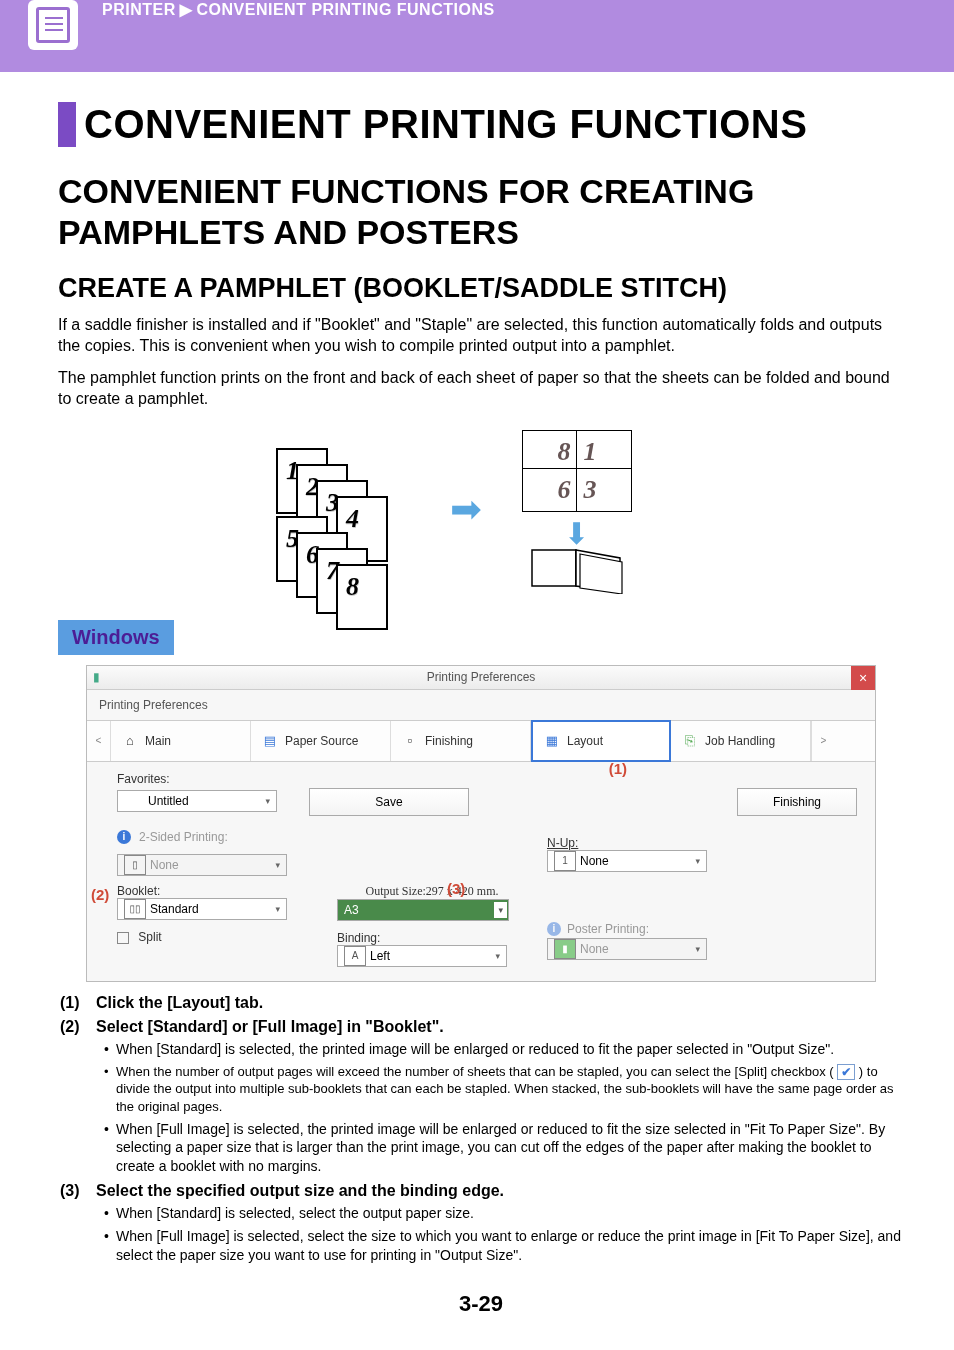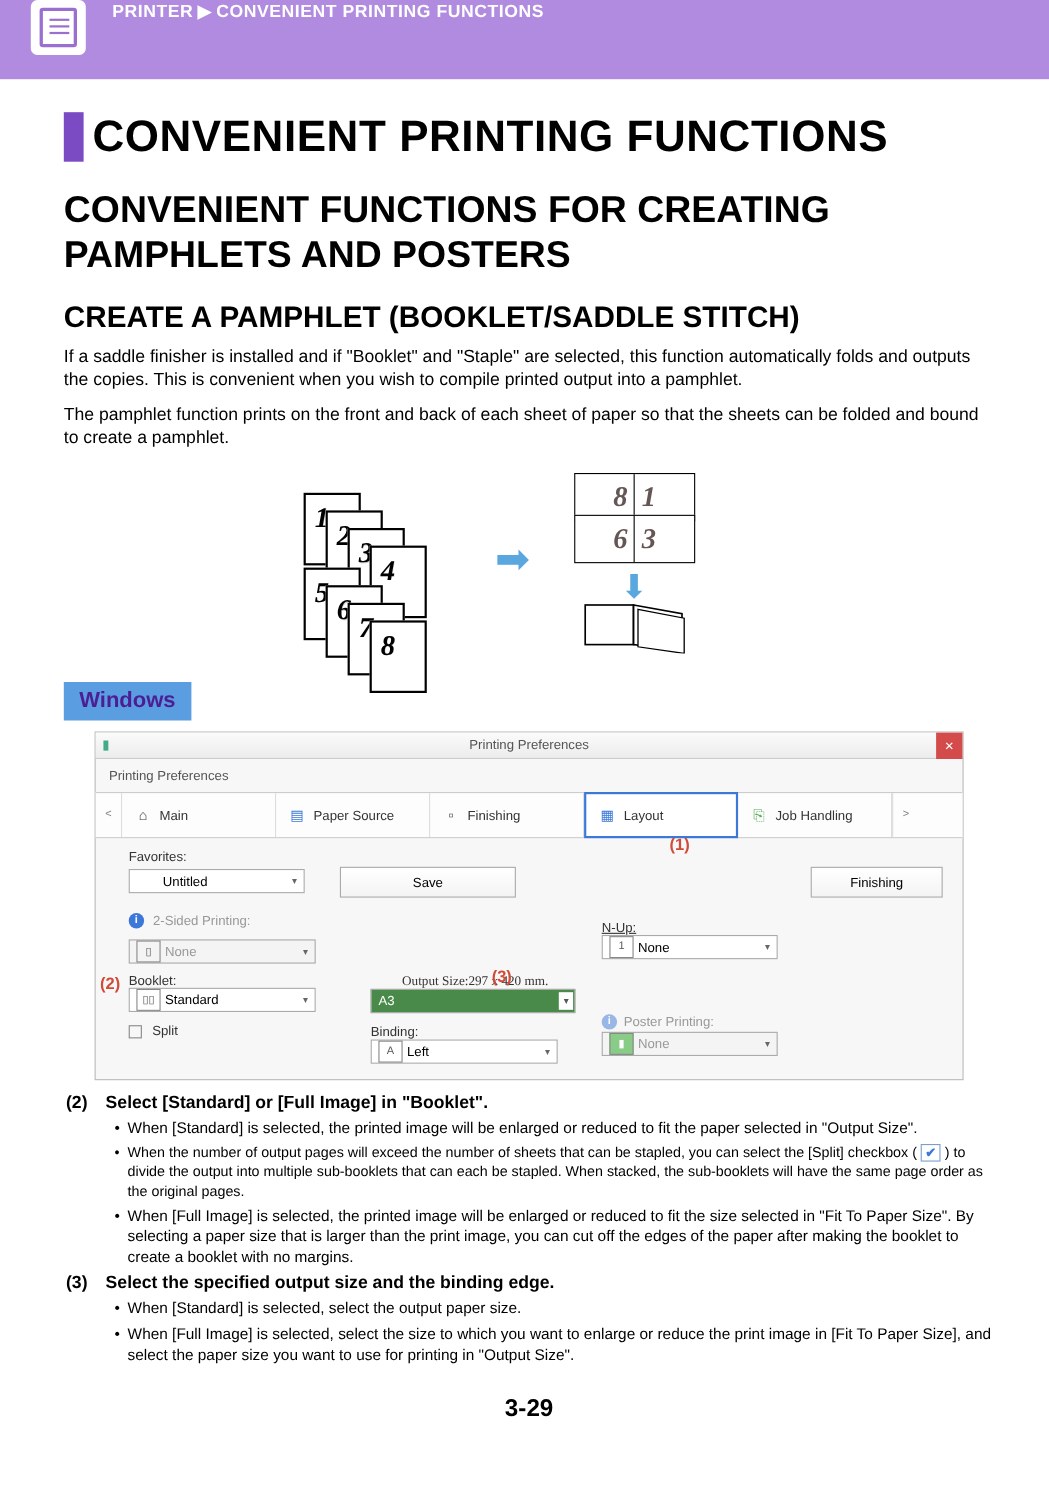--- a/index.html
+++ b/index.html
@@ -246,21 +246,21 @@
             <div style="margin-top:10px;">
               <span class="chk"></span>
               <span class="lbl" style="margin-left:6px;">Split</span>
             </div>
           </div>
           <div>
             <div style="display:flex; justify-content:center;font-family:Liberation Serif, serif;">
               <span class="lbl">Output Size:</span>
               <span class="lbl">297 x 420 mm.</span>
             </div>
-            <div class="sel" style="width:186px; background:#498a4a; color:#fff;">
+            <div class="sel" style="width:172px; background:#498a4a; color:#fff;">
               <span>A3</span>
               <span class="caret" style="color:#555; background:#fff; padding:3px 4px; right:1px;">▾</span>
             </div>
             <div class="lbl" style="margin-top:10px;">Binding:</div>
             <div class="sel" style="width:170px;">
               <span class="smic">A</span>
               <span>Left</span>
               <span class="caret">▾</span>
             </div>
           </div>
@@ -274,20 +274,23 @@
               <span>None</span>
               <span class="caret">▾</span>
             </div>
           </div>
         </div>
       </div>
     </div>
   </div>
 
   <ol class="steps">
+    <li>
+      <span class="step-head"><span class="step-num">(1)</span><span>Click the [Layout] tab.</span></span>
+    </li>
     <li>
       <span class="step-head"><span class="step-num">(2)</span><span>Select [Standard] or [Full Image] in "Booklet".</span></span>
       <ul class="bullets">
         <li>When [Standard] is selected, the printed image will be enlarged or reduced to fit the paper selected in "Output Size".</li>
         <li style="font-size:13px;">
           <span>When the number of output pages will exceed the number of sheets that can be stapled, you can select the [Split] checkbox (</span>
           <span class="inline-chk">✔</span>
           <span>) to divide the output into multiple sub-booklets that can each be stapled. When stacked, the sub-booklets will have the same page order as the original pages.</span>
         </li>
         <li>When [Full Image] is selected, the printed image will be enlarged or reduced to fit the size selected in "Fit To Paper Size". By selecting a paper size that is larger than the print image, you can cut off the edges of the paper after making the booklet to create a booklet with no margins.</li>

